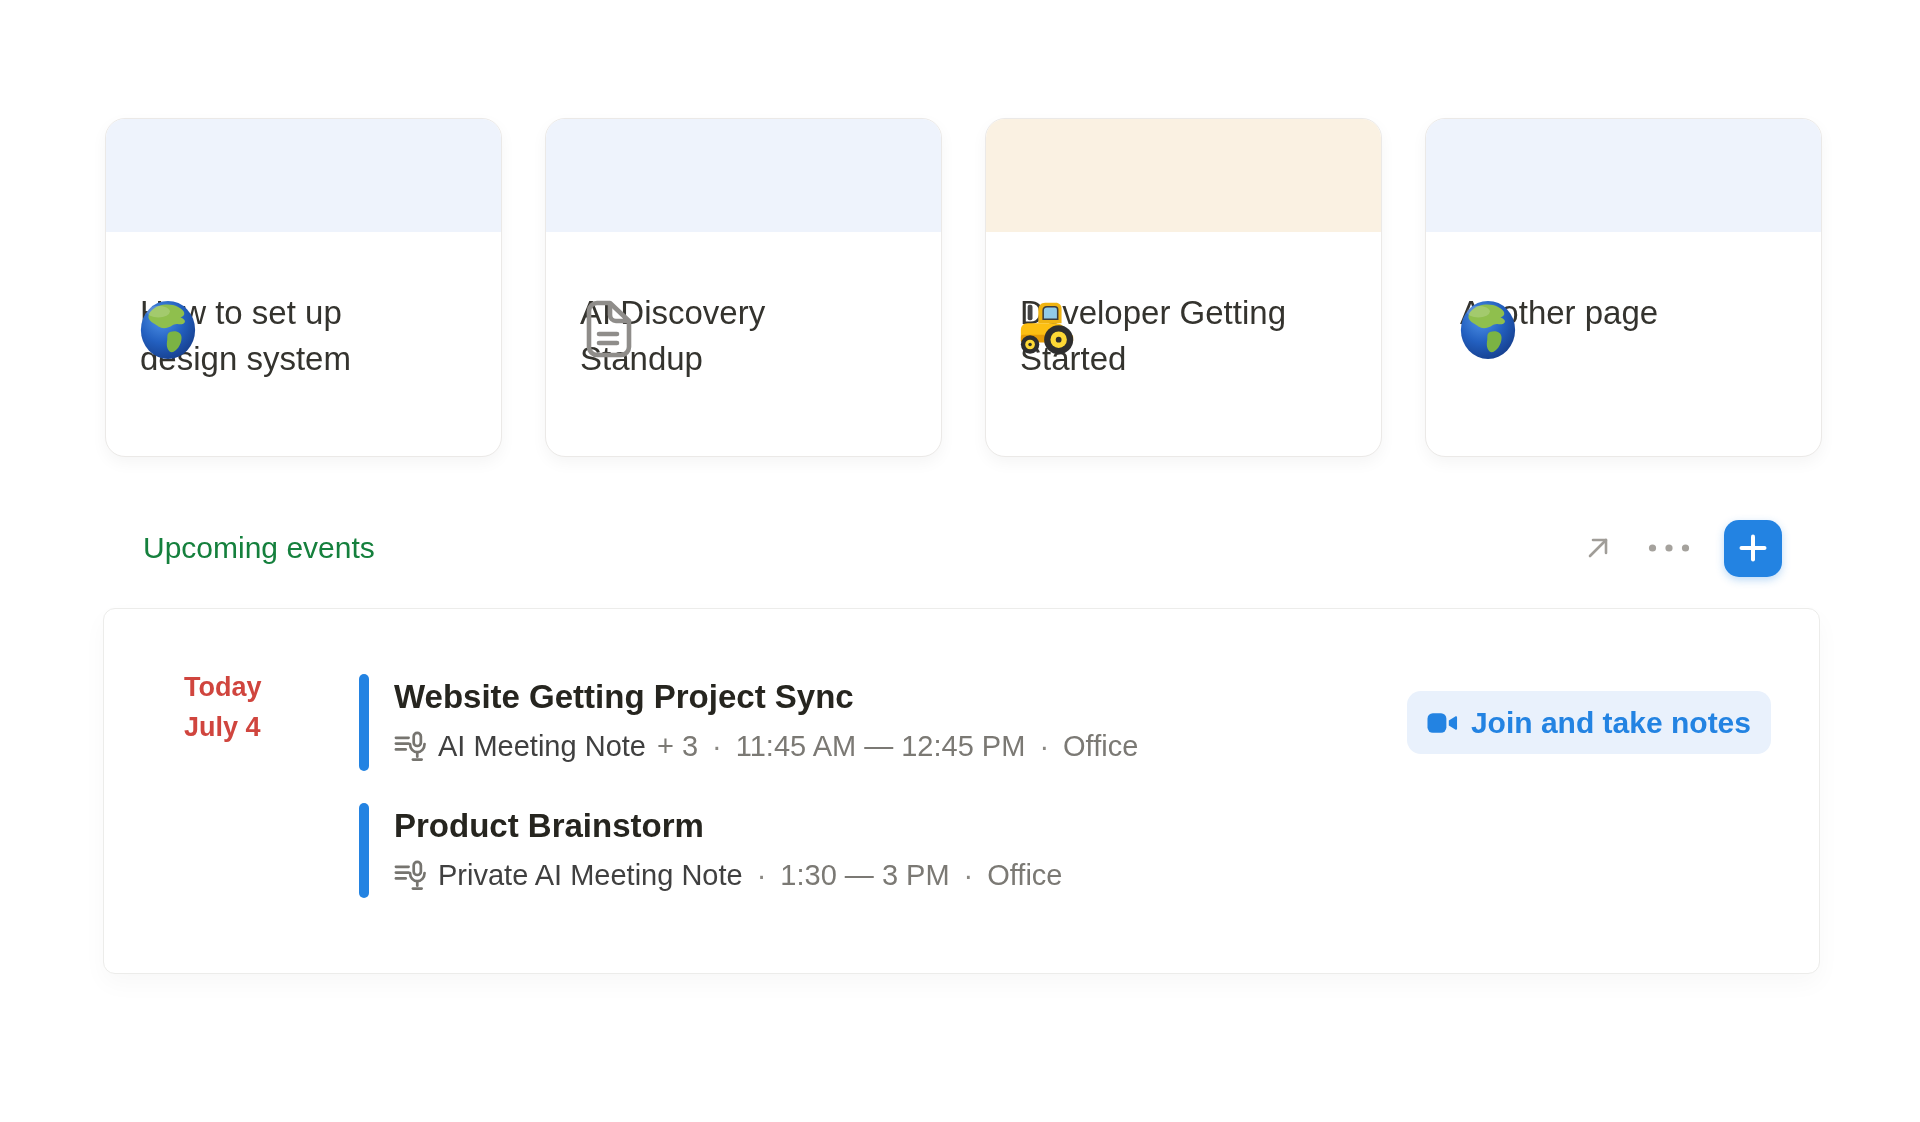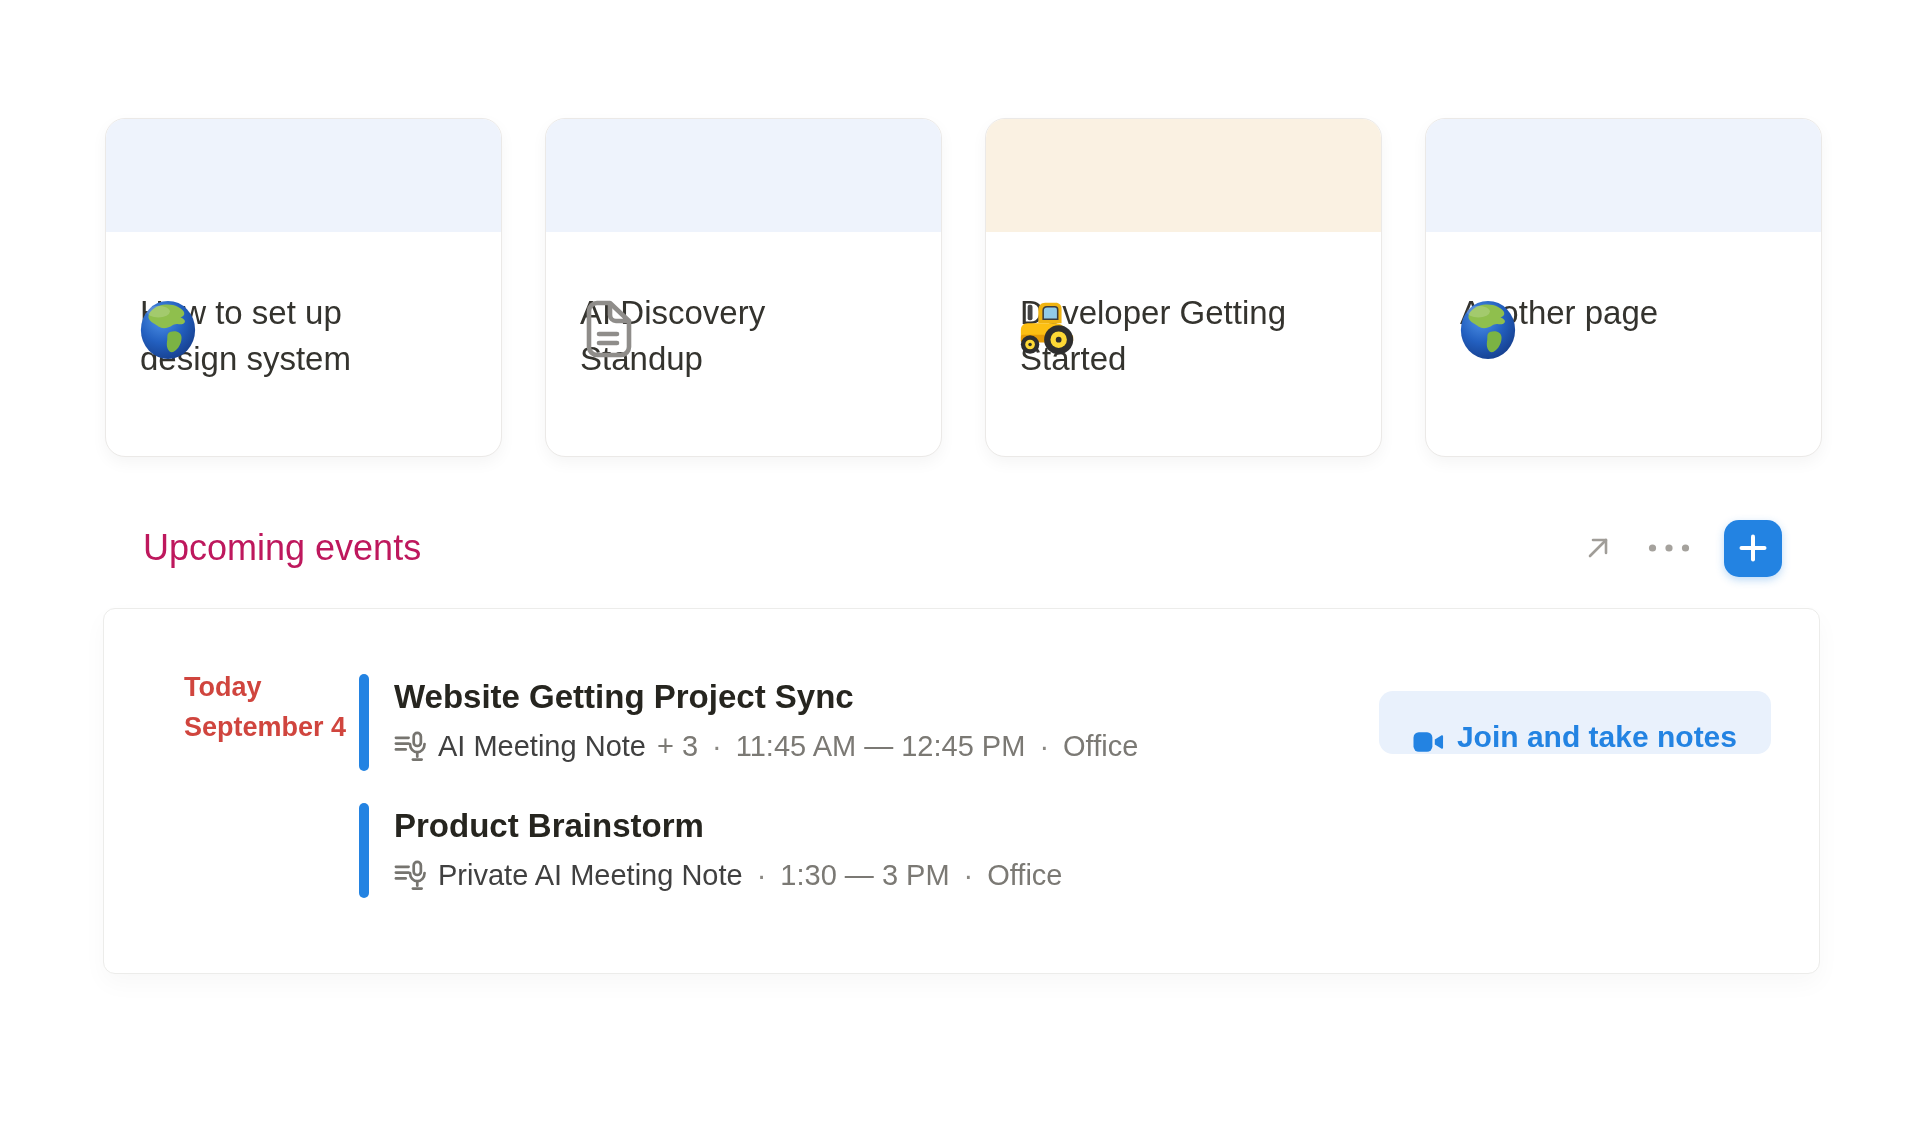--- a/index.html
+++ b/index.html
@@ -29,21 +29,21 @@
     margin:58px 0 0 34px; max-width:302px;
     font-size:33px; line-height:46px; font-weight:500; color:#34332e;
   }
 
   
   .section-row {
     position:absolute; left:105px; top:517px; width:1717px; height:62px;
     display:flex; align-items:center;
   }
   .section-title {
-    margin-left:38px; font-size:36px; color:#be185d; font-weight:400;
+    margin-left:38px; font-size:30px; color:#15803d; font-weight:400;
   }
   .section-actions { margin-left:auto; display:flex; align-items:center; gap:33px; padding-right:40px; }
   .icon-btn { background:none; border:none; cursor:pointer; display:flex; align-items:center; padding:0; }
   .plus-btn {
     width:58px; height:57px; border:none; border-radius:15px; background:#2383e2;
     display:flex; align-items:center; justify-content:center; cursor:pointer;
     box-shadow:0 3px 8px rgba(35,131,226,0.3);
   }
 
   
@@ -72,22 +72,22 @@
     font-size:29px; color:#7b7974; white-space:nowrap;
   }
   .meta-link {
     color:#404040; 
     text-decoration-thickness:2px; text-underline-offset:7px;
     text-decoration-color:#8d8b86; cursor:pointer;
   }
   .sep { color:#8a8883; margin:0 3px; }
   .join-btn {
     margin-left:auto; align-self:center; height:63px; border:none; cursor:pointer;
-    background:#e9f1fc; border-radius:14px; padding:0 34px;
-    display:flex; align-items:flex-end; gap:13px;
+    background:#e9f1fc; border-radius:14px; padding:0 20px;
+    display:flex; align-items:center; gap:13px;
     font-family:inherit; font-size:30px; font-weight:600; color:#2383e2;
   }
 
   svg { display:block; }
 </style>
 </head>
 <body>
 
 <div class="cards-row">
 
@@ -189,21 +189,21 @@
         </svg>
       </span>
     </button>
   </div>
 </div>
 
 <div class="events-card">
 
   <div class="date-col">
     <div class="date-line">Today</div>
-    <div class="date-line">September 4</div>
+    <div class="date-line">July 4</div>
   </div>
 
   <div class="rows">
 
     <div class="event-row">
       <div class="event-bar"></div>
       <div class="event-main">
         <div class="event-title">Website Getting Project Sync</div>
         <div class="event-meta">
           <span>

